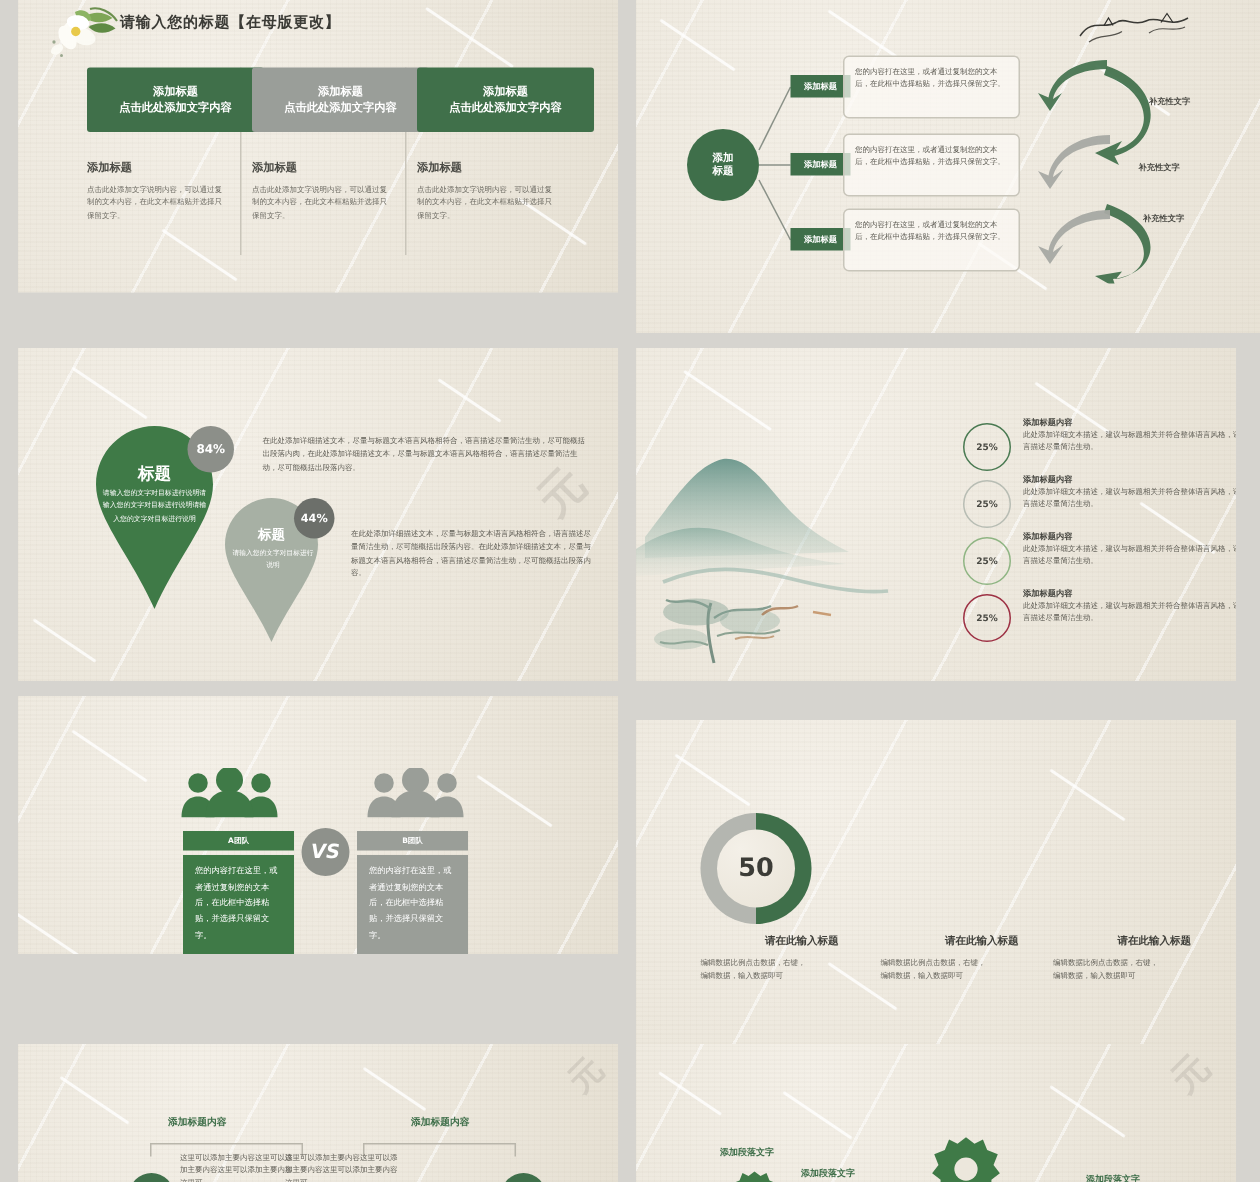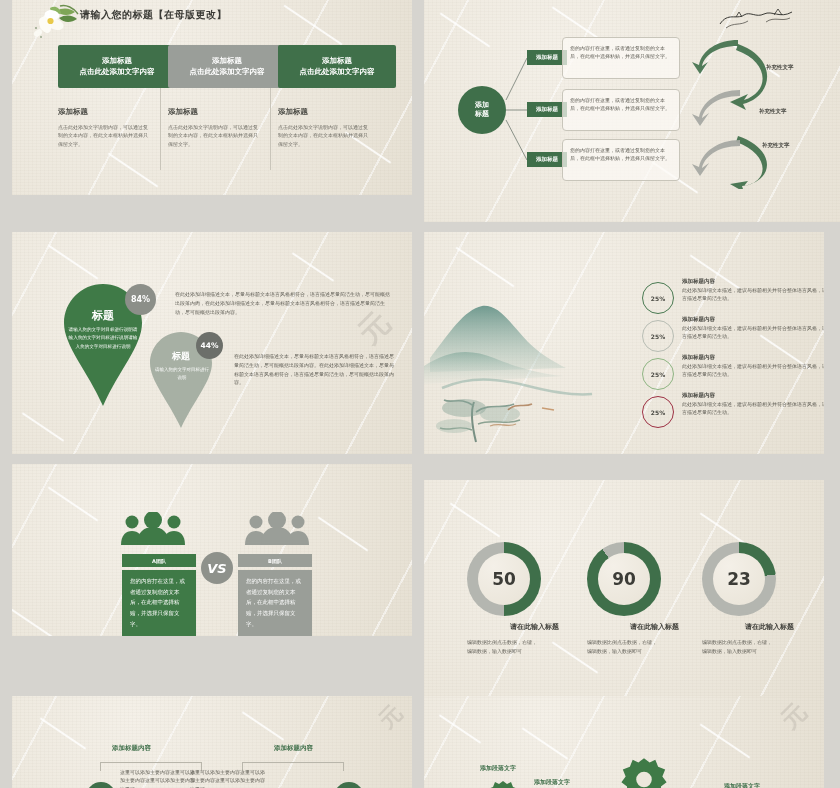--- a/index.html
+++ b/index.html
@@ -343,29 +343,23 @@
     <div class="streak" style="left:50px;top:10px;width:2px;height:60px;"></div>
     <div class="streak" style="left:300px;top:20px;width:2px;height:60px;"></div>
     <div class="streak" style="left:150px;top:150px;width:2px;height:55px;"></div>
 
     <div class="donut" id="donut0" style="left: 43px; top: 62px; background: conic-gradient(rgb(63, 111, 74) 0deg, rgb(63, 111, 74) 180deg, rgb(180, 182, 176) 180deg, rgb(180, 182, 176) 360deg);">
       <div class="donut-val">50</div>
     </div>
     <div class="d-title" style="left:25px;top:142px;">请在此输入标题</div>
     <div class="d-body" style="left:43px;top:158px;">编辑数据比例点击数据，右键，编辑数据，输入数据即可</div>
 
-    <div class="donut" id="donut1" style="left: 163px; top: 62px; background: conic-gradient(rgb(63, 111, 74) 0deg, rgb(63, 111, 74) 324deg, rgb(180, 182, 176) 324deg, rgb(180, 182, 176) 360deg);">
-      <div class="donut-val">90</div>
-    </div>
     <div class="d-title" style="left:145px;top:142px;">请在此输入标题</div>
     <div class="d-body" style="left:163px;top:158px;">编辑数据比例点击数据，右键，编辑数据，输入数据即可</div>
 
-    <div class="donut" id="donut2" style="left: 278px; top: 62px; background: conic-gradient(rgb(63, 111, 74) 0deg, rgb(63, 111, 74) 82.8deg, rgb(180, 182, 176) 82.8deg, rgb(180, 182, 176) 360deg);">
-      <div class="donut-val">23</div>
-    </div>
     <div class="d-title" style="left:260px;top:142px;">请在此输入标题</div>
     <div class="d-body" style="left:278px;top:158px;">编辑数据比例点击数据，右键，编辑数据，输入数据即可</div>
   </div>
 
   <div class="slide" style="left:12px;top:696px;width:400px;height:92px;">
     <div class="grain"></div>
     <div class="streak" style="left:50px;top:10px;width:2px;height:55px;"></div>
     <div class="streak" style="left:250px;top:5px;width:2px;height:50px;"></div>
 
     <div class="s7-title" style="left:100px;top:48px;">添加标题内容</div>

